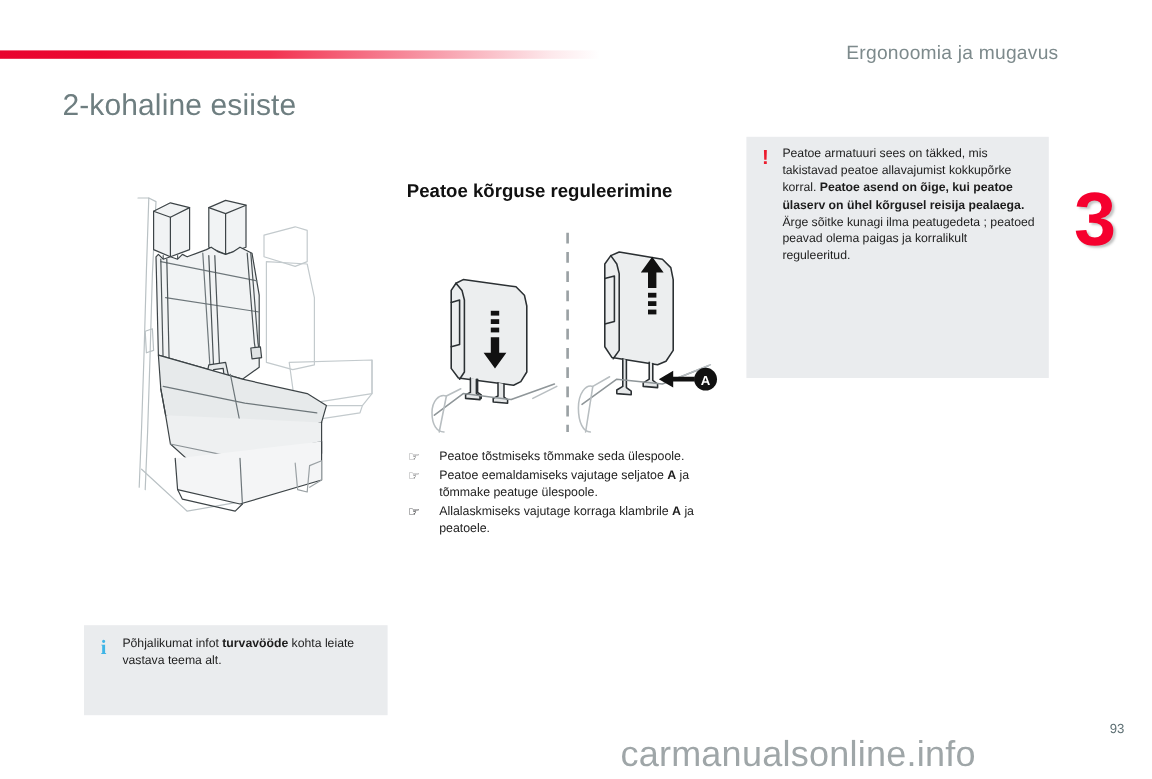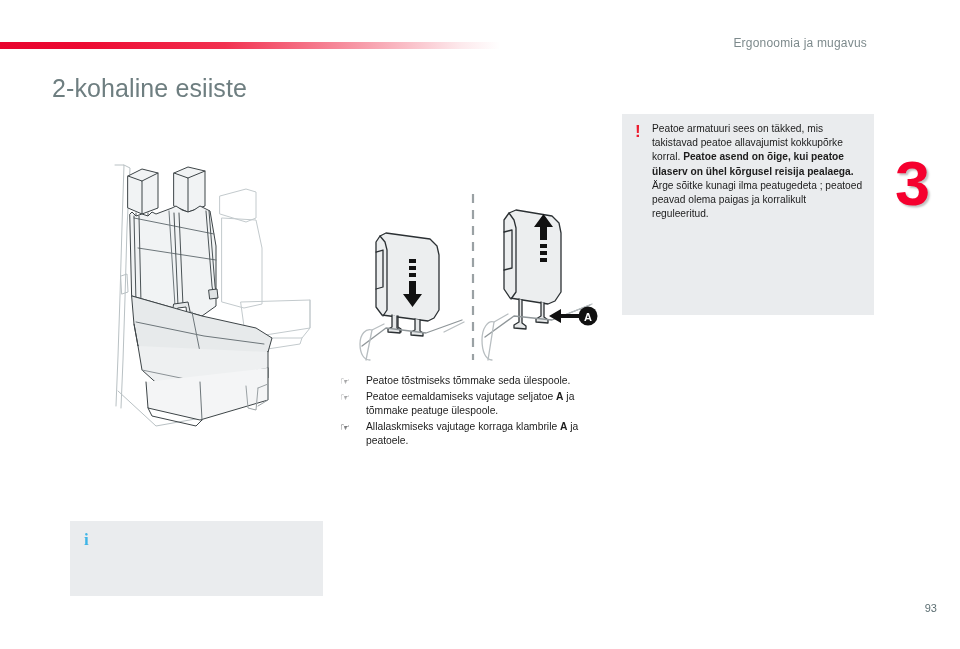--- a/index.html
+++ b/index.html
@@ -32,23 +32,23 @@
     background: linear-gradient(to right,
                 #e8032e 0%,
                 #ed0a32 17%,
                 #f23150 45%,
                 #f79aa8 72%,
                 #fde9ec 92%,
                 #ffffff 100%);
   }
   .header-title {
     position: absolute;
-    right: 93px;
+    right: 78px;
     top: 36px;
-    font-size: 12px;
+    font-size: 16px;
     color: #7d8a8c;
     letter-spacing: 0.2px;
     white-space: nowrap;
   }
 
   
   .chapter-number {
     position: absolute;
     left: 895px;
     top: 152px;
@@ -288,20 +288,21 @@
 
         <path d="M50 226 L52 252 L104 264 L172 244 L172 212" fill="#f4f5f6"></path>
         <path d="M104 226 L106 264" stroke="#6d767a"></path>
         <path d="M52 252 L56 260 L100 270 L106 264"></path>
         <path d="M150 230 L152 252 L160 254 L162 232" stroke="#9aa1a4"></path>
         <path d="M162 232 L172 228 L172 244 L162 250" stroke="#9aa1a4"></path>
       </g>
     </svg>
   </div>
 
+  <h2 class="mid-heading">Peatoe kõrguse reguleerimine</h2>
 
   <div class="headrest-illustration">
     <svg viewBox="0 0 264 170" width="264" height="170" xmlns="http://www.w3.org/2000/svg">
 
       <line x1="121" y1="2" x2="121" y2="168" stroke="#9aa1a4" stroke-width="2.2" stroke-dasharray="9 7"></line>
 
       <g fill="none" stroke="#2b3033" stroke-width="1.3" stroke-linejoin="round" stroke-linecap="round">
 
         <path d="M24 50 L28 44 L34 41 L78 47 L85 54 L87 63 L87 118 L82 126 L76 129 L30 123 L24 115 Z" fill="#eceeef"></path>
         <path d="M28 44 L33 50 L35 58 L35 118 L31 124" stroke="#2b3033"></path>
@@ -379,17 +380,21 @@
     <div class="warning-icon">!</div>
     <div class="warning-text">
       <span>Peatoe armatuuri sees on täkked, mis takistavad peatoe allavajumist kokkupõrke korral.</span>
       <b>Peatoe asend on õige, kui peatoe ülaserv on ühel kõrgusel reisija pealaega.</b>
       <span>Ärge sõitke kunagi ilma peatugedeta ; peatoed peavad olema paigas ja korralikult reguleeritud.</span>
     </div>
   </div>
 
   <div class="info-box">
     <div class="info-icon">i</div>
+    <div class="info-text">
+      <span>Põhjalikumat infot </span><b>turvavööde</b><span> kohta leiate vastava teema alt.</span>
+    </div>
   </div>
 
   <div class="page-number">93</div>
+  <div class="watermark">carmanualsonline.info</div>
 
 </div>
 
 </body></html>

